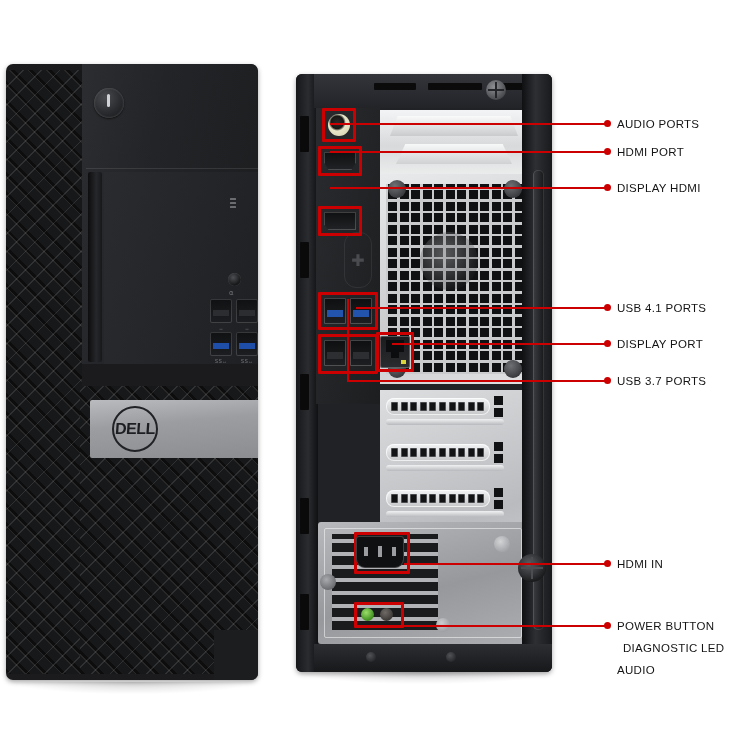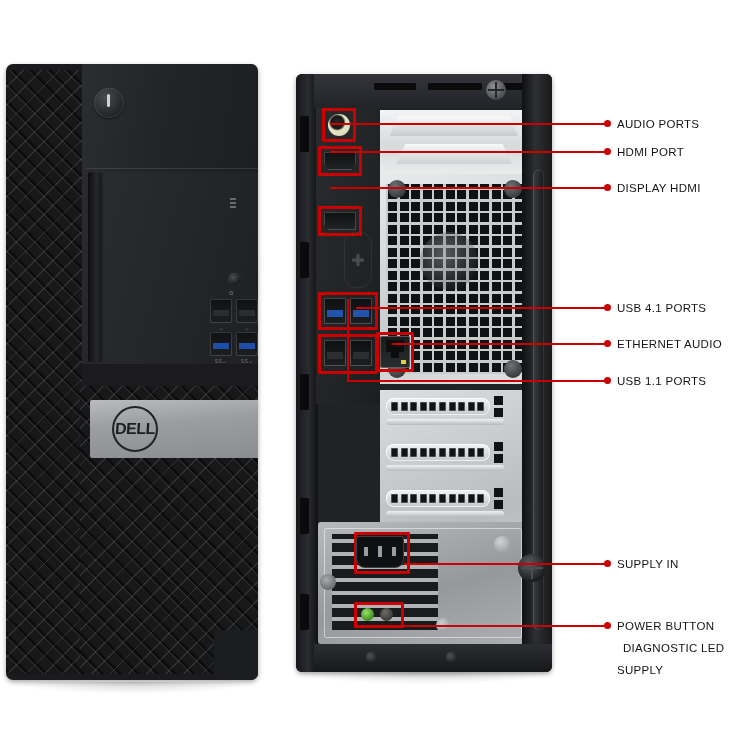--- a/index.html
+++ b/index.html
@@ -693,30 +693,30 @@
   <div class="callout-line" style="left:330px; top:187px; width:277px;"></div>
   <div class="callout-dot" style="left:604px; top:184px;"></div>
   <div class="callout-label" style="left:617px; top:179px;">DISPLAY HDMI</div>
 
   <div class="callout-line" style="left:356px; top:307px; width:251px;"></div>
   <div class="callout-dot" style="left:604px; top:304px;"></div>
   <div class="callout-label" style="left:617px; top:299px;">USB 4.1 PORTS</div>
 
   <div class="callout-line" style="left:392px; top:343px; width:215px;"></div>
   <div class="callout-dot" style="left:604px; top:340px;"></div>
-  <div class="callout-label" style="left:617px; top:335px;">ETHERNET AUDIO</div>
+  <div class="callout-label" style="left:617px; top:335px;">DISPLAY PORT</div>
 
   <div class="callout-vline" style="left:347px; top:299px; height:82px;"></div>
   <div class="callout-line" style="left:347px; top:380px; width:260px;"></div>
   <div class="callout-dot" style="left:604px; top:377px;"></div>
-  <div class="callout-label" style="left:617px; top:372px;">USB 1.1 PORTS</div>
+  <div class="callout-label" style="left:617px; top:372px;">USB 3.7 PORTS</div>
 
   <div class="callout-line" style="left:404px; top:563px; width:203px;"></div>
   <div class="callout-dot" style="left:604px; top:560px;"></div>
-  <div class="callout-label" style="left:617px; top:555px;">SUPPLY IN</div>
+  <div class="callout-label" style="left:617px; top:555px;">HDMI IN</div>
 
   <div class="callout-line" style="left:404px; top:625px; width:203px;"></div>
   <div class="callout-dot" style="left:604px; top:622px;"></div>
   <div class="callout-label" style="left:617px; top:617px;">POWER BUTTON</div>
   <div class="callout-label" style="left:623px; top:639px;">DIAGNOSTIC LED</div>
-  <div class="callout-label" style="left:617px; top:661px;">SUPPLY</div>
+  <div class="callout-label" style="left:617px; top:661px;">AUDIO</div>
 
 </div>
 
 </body></html>

